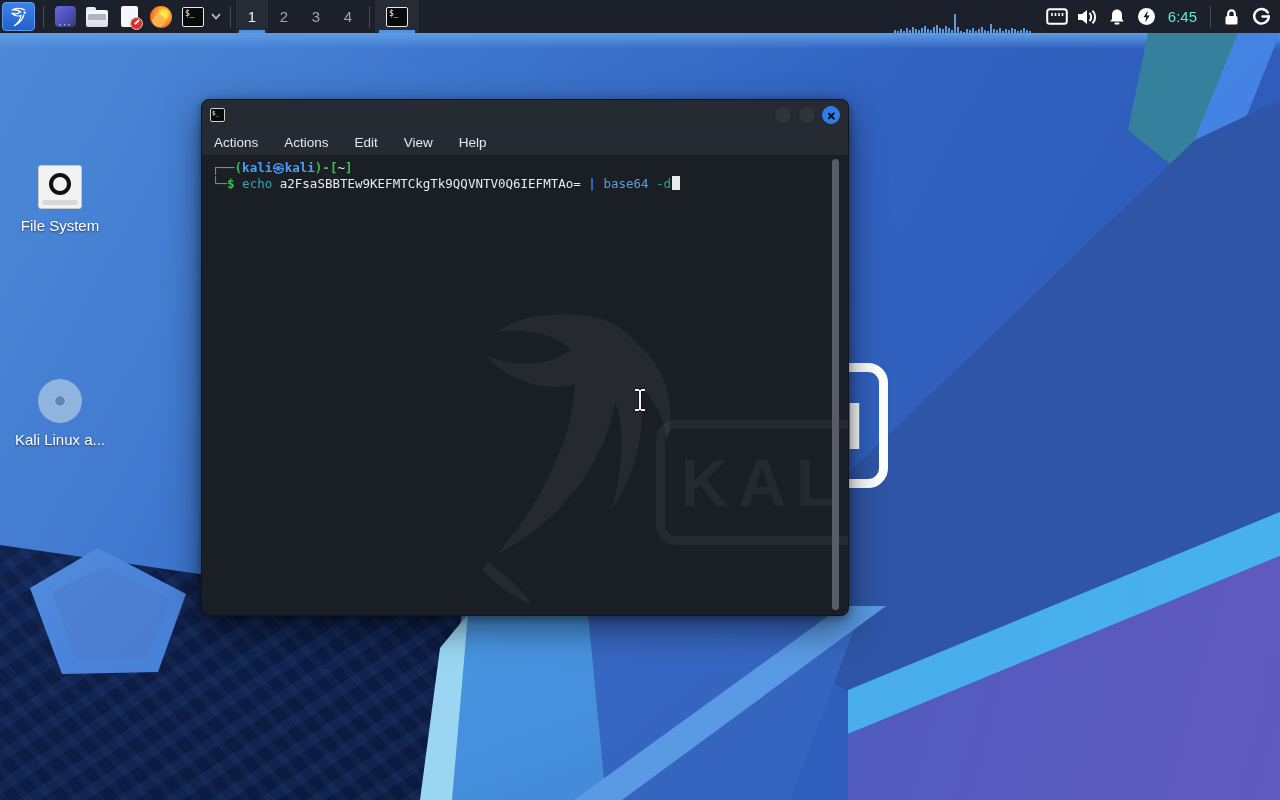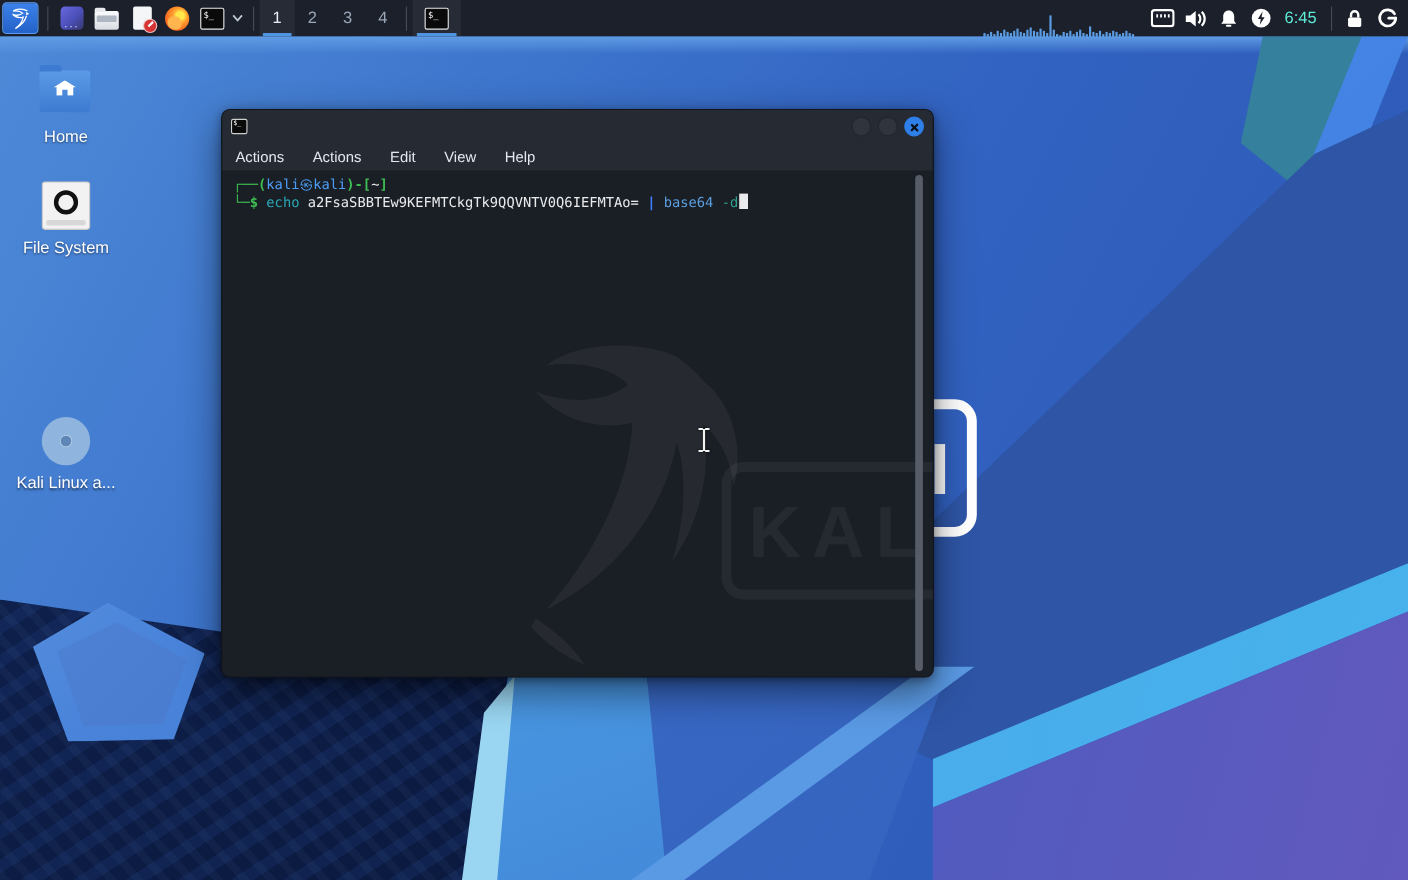--- a/index.html
+++ b/index.html
@@ -145,21 +145,21 @@
   .cbtn.close::before, .cbtn.close::after { content:""; position:absolute; left:4px; top:7.5px; width:8.5px; height:2.2px;
         background:#0c1016; border-radius:1px; }
   .cbtn.close::before { transform:rotate(45deg); } .cbtn.close::after { transform:rotate(-45deg); }
   .menubar { height:26px; background:#252a33; display:flex; align-items:center; padding-left:12px; gap:26px;
         border-bottom:1px solid #1b1f26; }
   .menubar span { color:#e4e8ee; font-size:13.5px; }
   .tbody { position:relative; height:460px; background:#1a1e25; font-family:"DejaVu Sans Mono", monospace;
         font-size:12.5px; line-height:16px; padding:4px 14px 0 10px; }
   .tline { white-space:pre; }
   .c-green { color:#3fbf53; font-weight:bold; }
-  .c-blue-b { color:#4d9ef7; font-weight:normal; }
+  .c-blue-b { color:#4d9ef7; font-weight:bold; }
   .c-white { color:#e9eaec; }
   .c-cmd { color:#2aa9b8; }
   .c-pipe { color:#3f7fff; font-weight:bold; }
   .c-cmd2 { color:#5a9fe0; }
   .c-flag { color:#2fa190; }
   .cursor { display:inline-block; width:8px; height:14px; background:#e9eaec; vertical-align:-2px; margin-left:1px; }
   .scrollbar { position:absolute; right:9px; top:3px; width:7px; height:451px; border-radius:4px; background:#575d68; }
   
   .wm-box { position:absolute; left:454px; top:264px; width:233px; height:125px; border:9px solid rgba(255,255,255,0.05);
         border-radius:20px; display:flex; align-items:center; justify-content:center; pointer-events:none; }
@@ -188,28 +188,20 @@
   <div class="shape prism-bevel"></div>
   <div class="shape facet-mid"></div>
   <div class="shape facet-stripe"></div>
   <div class="shape stripe-br"></div>
   <div class="shape purple-br"></div>
 
   <div class="kali-box">
     <span>KALI</span>
   </div>
 
-  <div class="dicon" style="top:58px;">
-    <div class="ic">
-        <div class="ic-home">
-          <div class="house"></div>
-        </div>
-      </div>
-    <div class="lbl">Home</div>
-  </div>
   <div class="dicon" style="top:164px;">
     <div class="ic">
         <div class="ic-drive">
           <div class="ring"></div>
           <div class="slot"></div>
         </div>
       </div>
     <div class="lbl">File System</div>
   </div>
   <div class="dicon" style="top:378px;">

